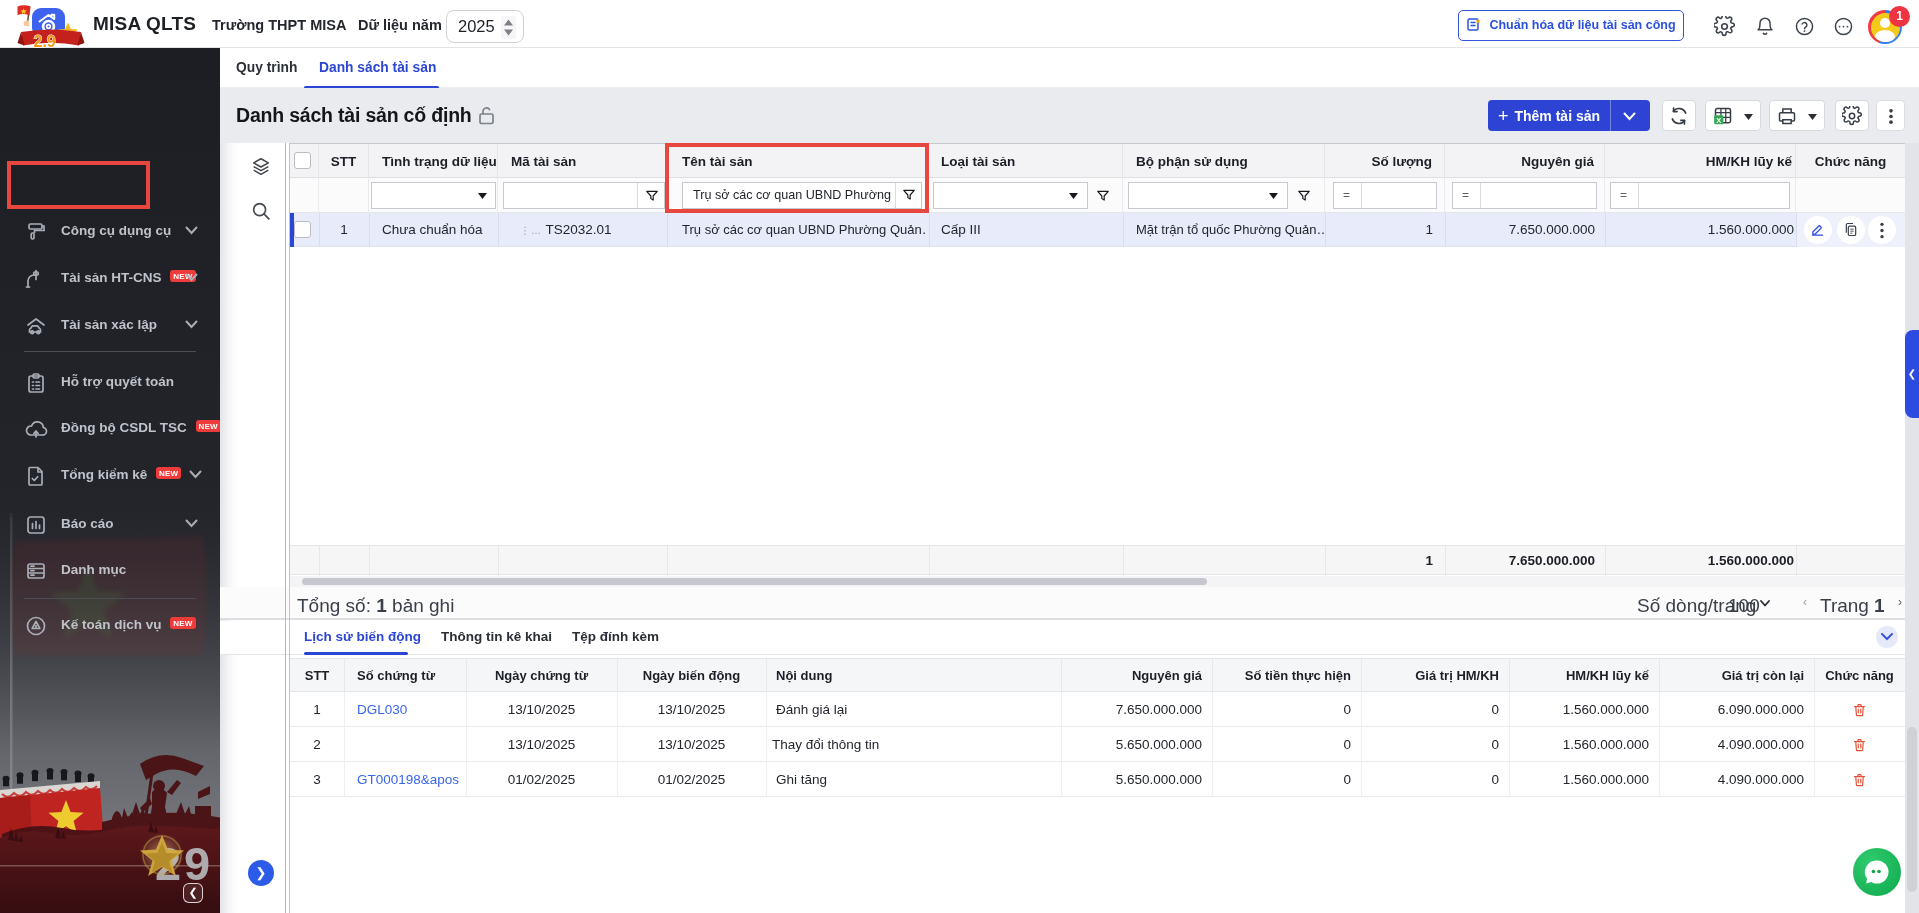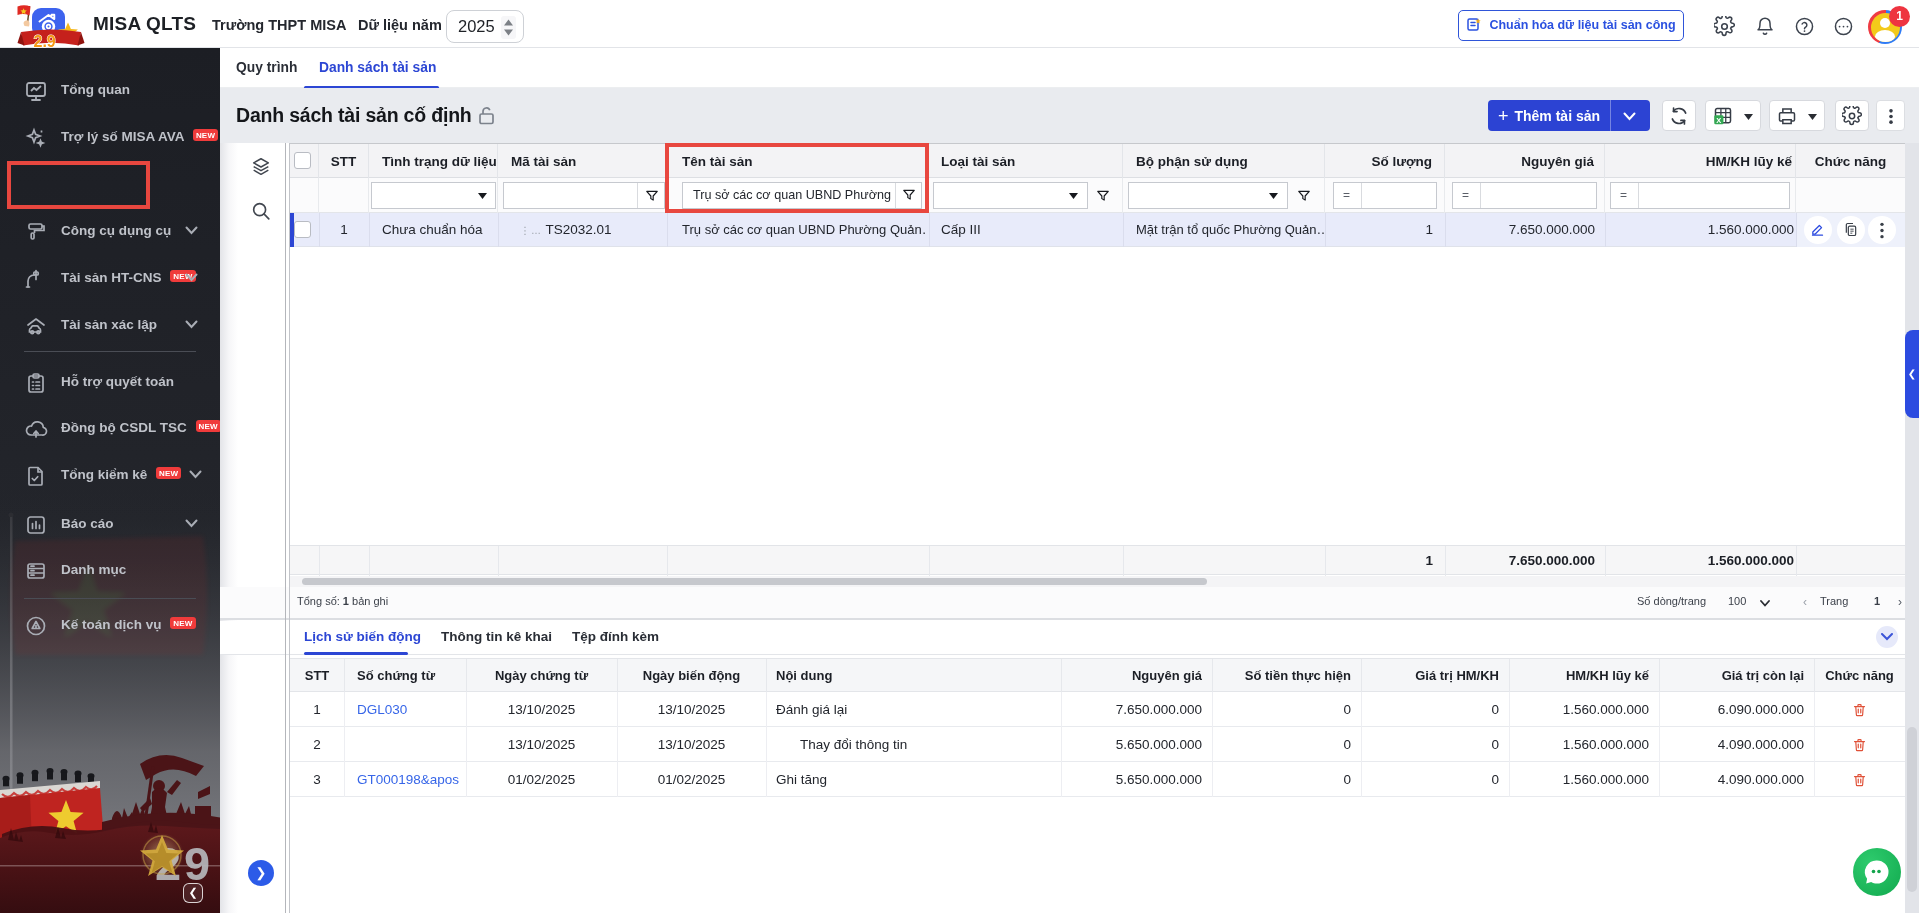--- a/index.html
+++ b/index.html
@@ -67,21 +67,21 @@
 .dcell { position:absolute; top:0; height:34px; font-size:13.5px; color:#23262d; line-height:34px; white-space:nowrap; overflow:hidden; }
 #selbar { position:absolute; left:0; top:70px; width:4px; height:34px; background:#2c46d4; z-index:3; }
 .cbox { width:17px; height:17px; background:#fff; border:1.5px solid #b9bcc3; border-radius:3px; }
 #sumrow { position:absolute; left:0; top:402px; width:1615px; height:30px; background:#f6f6f7; border-top:1px solid #e2e4e8; border-bottom:1px solid #e2e4e8; }
 .sumcell { position:absolute; top:0; height:30px; font-size:13.5px; font-weight:bold; color:#1c1f26; line-height:30px; }
 #hscroll { position:absolute; left:0; top:433px; width:1615px; height:11px; background:#f4f4f6; }
 #hthumb { position:absolute; left:12px; top:2px; width:905px; height:7px; background:#c6c8cd; border-radius:4px; }
 #redbox-col { position:absolute; left:375px; top:0px; width:264px; height:70px; border:4px solid #e8473f; z-index:6; }
 
 #footbar { position:absolute; left:0; top:444px; width:1685px; height:33px; background:#fbfbfc; border-bottom:2px solid #dcdee2; }
-#footbar .lbl { position:absolute; top:8px; font-size:11px; color:#3a3f48; }
+#footbar .lbl { position:absolute; top:8px; font-size:19px; color:#3a3f48; }
 
 #dtabs { position:absolute; left:0; top:478px; width:1685px; height:34px; background:#fff; border-bottom:1px solid #e3e5e9; }
 .dtab { position:absolute; top:8px; font-size:13.5px; font-weight:bold; color:#2a2e36; }
 #dtabline { position:absolute; left:84px; top:31px; width:104px; height:3px; background:#2c46d4; border-radius:2px; }
 #dchev { position:absolute; left:1656px; top:5px; width:22px; height:22px; border-radius:50%; background:#e6e9fa; }
 
 #dtable { position:absolute; left:70px; top:515px; width:1615px; height:258px; }
 .dhrow { position:absolute; left:0; top:0; width:1615px; height:34px; background:#f5f6f8; border-top:1px solid #e3e5e9; border-bottom:1px solid #e3e5e9; }
 .dhcell { position:absolute; top:0; height:34px; font-size:13px; font-weight:bold; color:#1c1f26; line-height:34px; }
 .ddrow { position:absolute; left:0; width:1615px; height:35px; background:#fff; border-bottom:1px solid #e8eaee; }
@@ -181,35 +181,20 @@
             <text x="29" y="0" font-family="Liberation Sans,sans-serif" font-size="47" font-weight="bold" fill="#b6b7bb" opacity=".92">9</text>
           </g>
         <circle cx="162" cy="367" r="22" fill="url(#glow)"></circle>
           <circle cx="162" cy="367" r="19" fill="none" stroke="#c9a548" stroke-width="1.5" opacity=".5"></circle>
         <path d="M162 347 l6 14.5 16 1-12.5 10 4.4 15.5-13.9-9-13.9 9 4.4-15.5-12.5-10 16-1z" fill="#d2a93c" opacity=".95"></path>
         <path d="M162 354 l4.4 11 12 .6-9.3 7.6 3.2 11.6-10.3-6.8-10.3 6.8 3.2-11.6-9.3-7.6 12-.6z" fill="#b28a28" opacity=".9"></path>
       </g>
     </svg>
   </div>
 
-  <div class="mitem" style="top:20px">
-    <svg class="ic" viewBox="0 0 24 24" fill="none" stroke="#a9adb5" stroke-width="1.8">
-        <rect x="3" y="4" width="18" height="13" rx="2"></rect>
-        <path d="M7 12l3-3 2.5 2L17 7"></path>
-        <path d="M12 17v3M8 21h8" stroke-linecap="round"></path>
-      </svg>
-    <div class="tx">Tổng quan</div>
-  </div>
-  <div class="mitem" style="top:67px">
-    <svg class="ic" viewBox="0 0 24 24" fill="none" stroke="#a9adb5" stroke-width="1.7">
-        <path d="M10 4l1.6 4.4L16 10l-4.4 1.6L10 16l-1.6-4.4L4 10l4.4-1.6z"></path>
-        <path d="M17.5 4.5v2M16.5 14.5l.7 1.8 1.8.7-1.8.7-.7 1.8-.7-1.8-1.8-.7 1.8-.7z"></path>
-      </svg>
-    <div class="tx">Trợ lý số MISA AVA <span class="newb">NEW</span></div>
-  </div>
   <div id="redbox-side"></div>
   <div class="mitem" style="top:161px">
     <svg class="ic" viewBox="0 0 24 24" fill="none" stroke="#a9adb5" stroke-width="1.7">
         <rect x="5" y="4" width="13" height="5" rx="1.5"></rect>
         <path d="M18 6h2v4.5h-9.5V13"></path>
         <rect x="7.2" y="13" width="2.8" height="6" rx="1.2"></rect>
       </svg>
     <div class="tx">Công cụ dụng cụ</div>
     <svg class="chev" width="13" height="9" viewBox="0 0 13 9" fill="none" stroke="#a9adb5" stroke-width="2" stroke-linecap="round">
         <path d="M1.5 1.5L6.5 7l5-5.5"></path>
@@ -650,21 +635,21 @@
           <div style="position:absolute;left:476px;top:0;width:1px;height:35px;background:#edeef2"></div>
           <div style="position:absolute;left:771px;top:0;width:1px;height:35px;background:#edeef2"></div>
           <div style="position:absolute;left:922px;top:0;width:1px;height:35px;background:#edeef2"></div>
           <div style="position:absolute;left:1071px;top:0;width:1px;height:35px;background:#edeef2"></div>
           <div style="position:absolute;left:1219px;top:0;width:1px;height:35px;background:#edeef2"></div>
           <div style="position:absolute;left:1369px;top:0;width:1px;height:35px;background:#edeef2"></div>
           <div style="position:absolute;left:1524px;top:0;width:1px;height:35px;background:#edeef2"></div>
         <div class="ddcell" style="left:0;width:54px;text-align:center">2</div>
         <div class="ddcell" style="left:176px;width:151px;text-align:center">13/10/2025</div>
         <div class="ddcell" style="left:327px;width:149px;text-align:center">13/10/2025</div>
-        <div class="ddcell" style="left:510px">Thay đổi thông tin</div>
+        <div class="ddcell" style="left:482px">Thay đổi thông tin</div>
         <div class="ddcell" style="left:771px;width:141px;text-align:right">5.650.000.000</div>
         <div class="ddcell" style="left:922px;width:139px;text-align:right">0</div>
         <div class="ddcell" style="left:1071px;width:138px;text-align:right">0</div>
         <div class="ddcell" style="left:1219px;width:140px;text-align:right">1.560.000.000</div>
         <div class="ddcell" style="left:1369px;width:145px;text-align:right">4.090.000.000</div>
         <svg style="position:absolute;left:1562px;top:10px" width="15" height="16" viewBox="0 0 24 24" fill="none" stroke="#e05138" stroke-width="1.9">
             <path d="M4 6.5h16M9.5 6V4.5a1 1 0 0 1 1-1h3a1 1 0 0 1 1 1V6M6 6.5l1 13a1.5 1.5 0 0 0 1.5 1.5h7a1.5 1.5 0 0 0 1.5-1.5l1-13" stroke-linecap="round"></path>
             <path d="M10 10.5v6M14 10.5v6" stroke-linecap="round"></path>
           </svg>
       </div>

